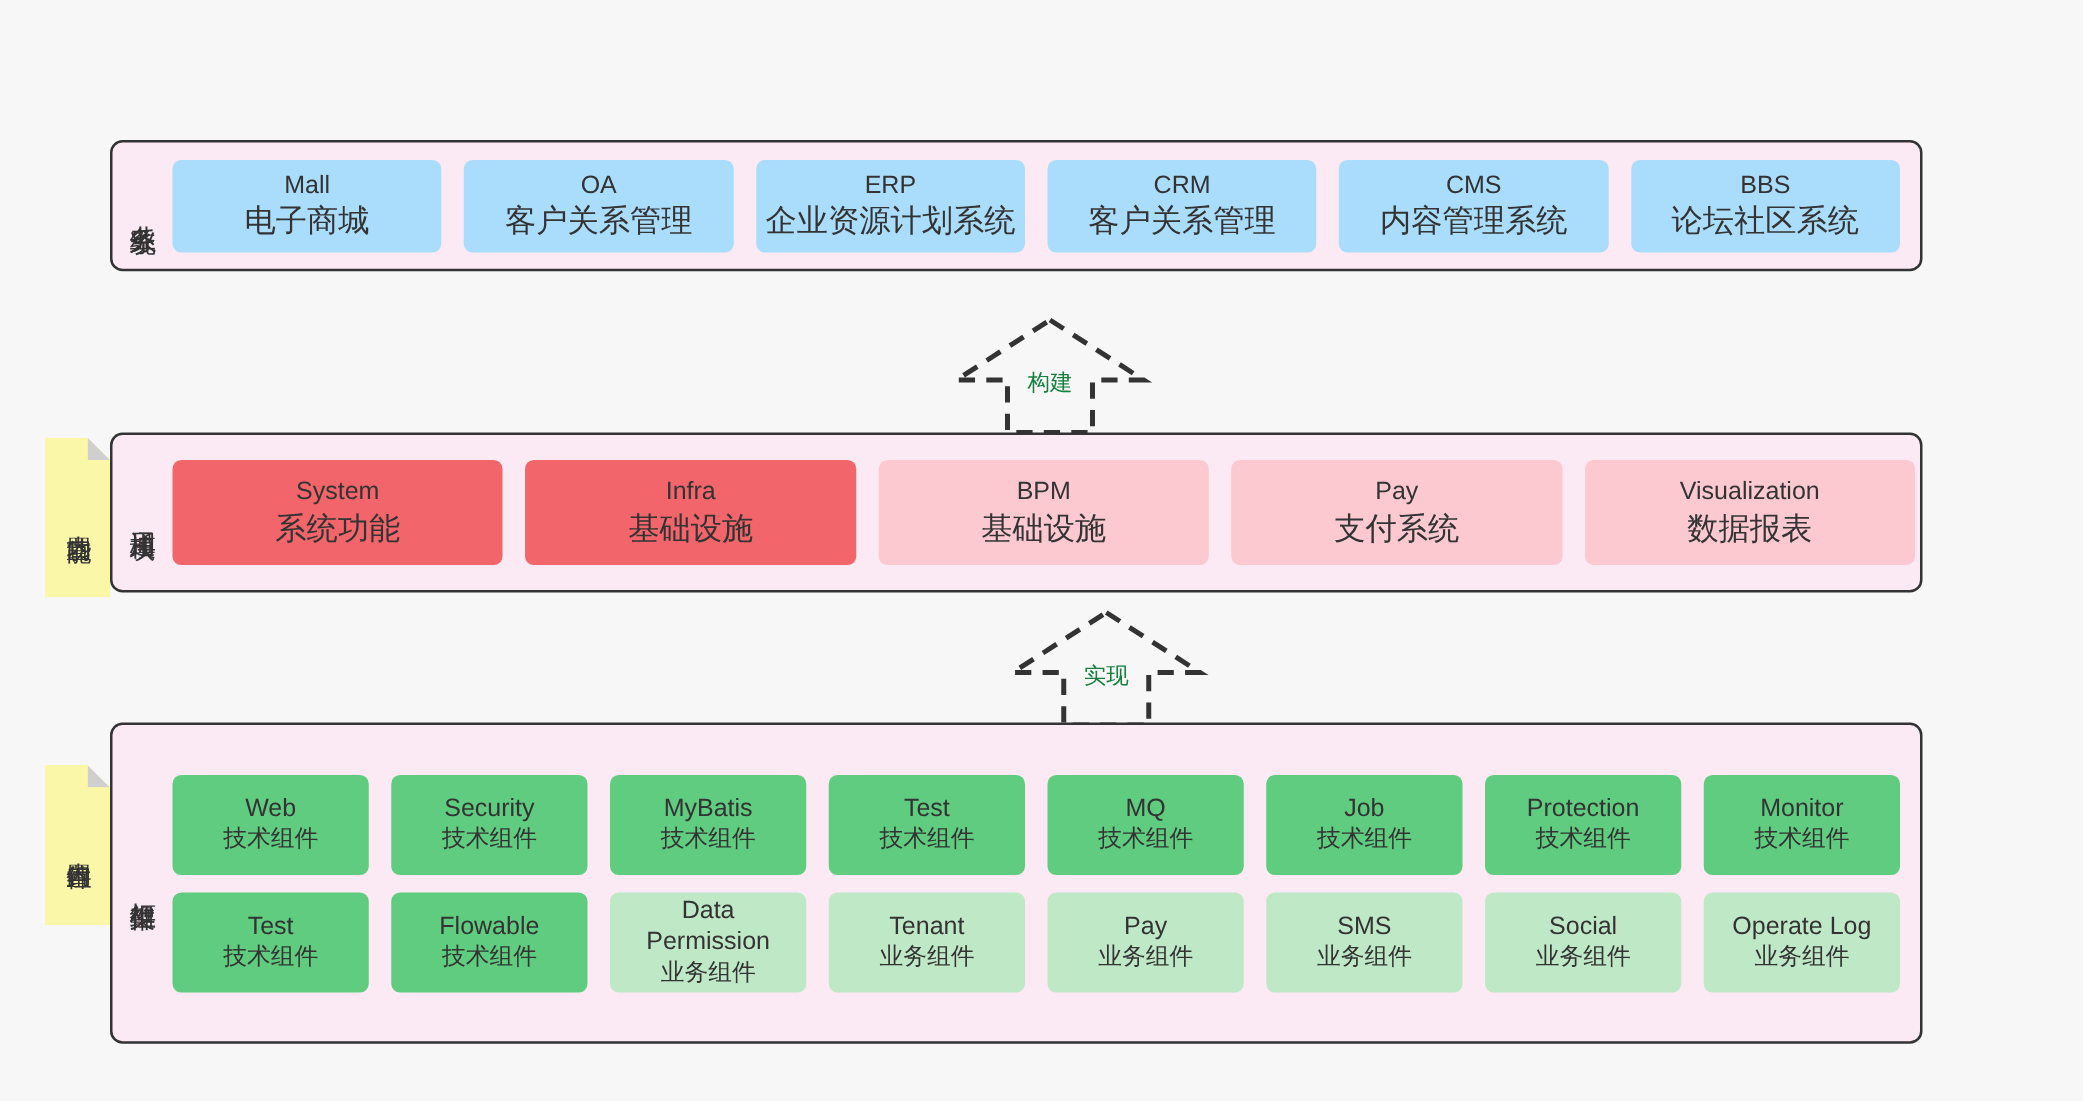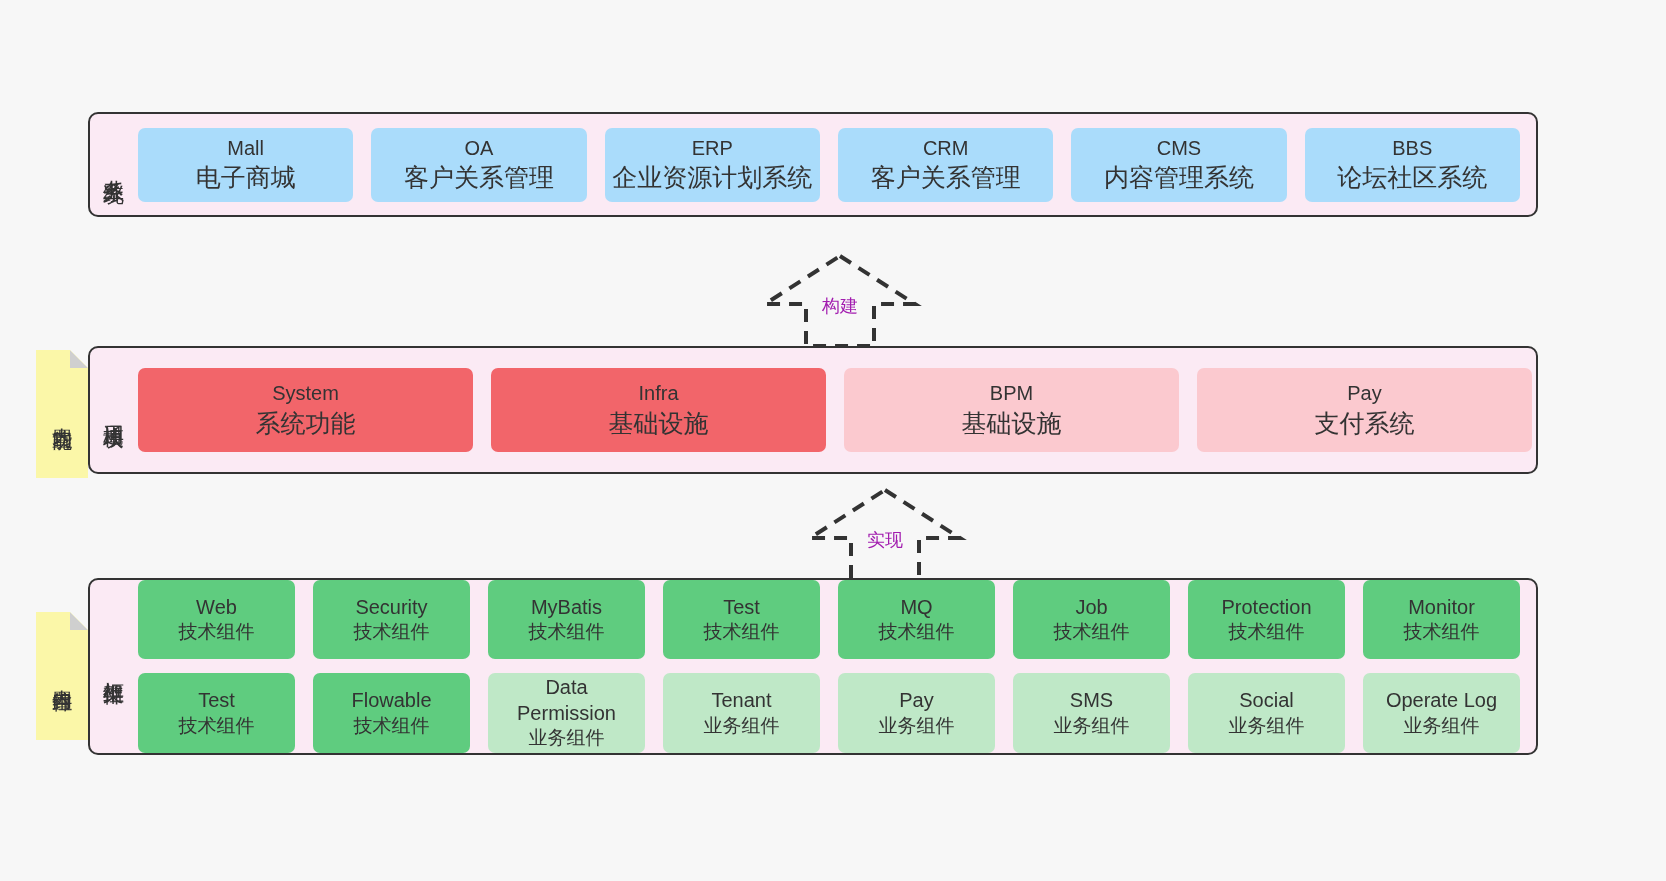--- a/index.html
+++ b/index.html
@@ -91,21 +91,21 @@
 
   
   #layer-business { left: 88px;  top: 112px; width: 1450px; height: 105px; }
   #layer-business .layer-body { padding: 0 16px 0 2px; }
   #layer-business .row { height: 74px; }
 
   #layer-common   { left: 88px;  top: 346px; width: 1450px; height: 128px; }
   #layer-common .layer-body { padding: 0 4px 0 2px; }
   #layer-common .row { height: 84px; }
 
-  #layer-framework{ left: 88px;  top: 578px; width: 1450px; height: 177px; }
+  #layer-framework{ left: 88px;  top: 578px; width: 1450px; height: 257px; }
   #layer-framework .layer-body { padding: 0 16px 0 2px; gap: 14px; }
   #layer-framework .row { height: 80px; }
 
   
   .note {
     position: absolute;
     width: 52px;
     background: #fbf7a8;
     box-sizing: border-box;
     display: flex;
@@ -143,21 +143,21 @@
   #arrow-impl   { left: 800px; top: 486px; }
 
   .arrow-group svg { display: block; width: 170px; height: 96px; }
 
   .arrow-label {
     position: absolute;
     left: 50%;
     transform: translateX(-50%);
     top: 42px;
     font-size: 18px;
-    color: #a21caf;
+    color: #15803d;
     background: transparent;
     white-space: nowrap;
     user-select: none;
   }
 </style>
 </head>
 <body>
 
 <div class="canvas">
 
@@ -217,20 +217,24 @@
           <div class="t2">基础设施</div>
         </div>
         <div class="box c-pink">
           <div class="t1">BPM</div>
           <div class="t2">基础设施</div>
         </div>
         <div class="box c-pink">
           <div class="t1">Pay</div>
           <div class="t2">支付系统</div>
         </div>
+        <div class="box c-pink">
+          <div class="t1">Visualization</div>
+          <div class="t2">数据报表</div>
+        </div>
       </div>
     </div>
   </div>
 
   <div class="arrow-group" id="arrow-impl">
     <svg viewBox="0 0 170 96" xmlns="http://www.w3.org/2000/svg" aria-hidden="true">
       <path d="M 85 4 L 160 52 L 119 52 L 119 94 L 51 94 L 51 52 L 10 52 Z" fill="none" stroke="#333333" stroke-width="4" stroke-dasharray="13,9" stroke-linejoin="miter"></path>
     </svg>
     <div class="arrow-label">实现</div>
   </div>

